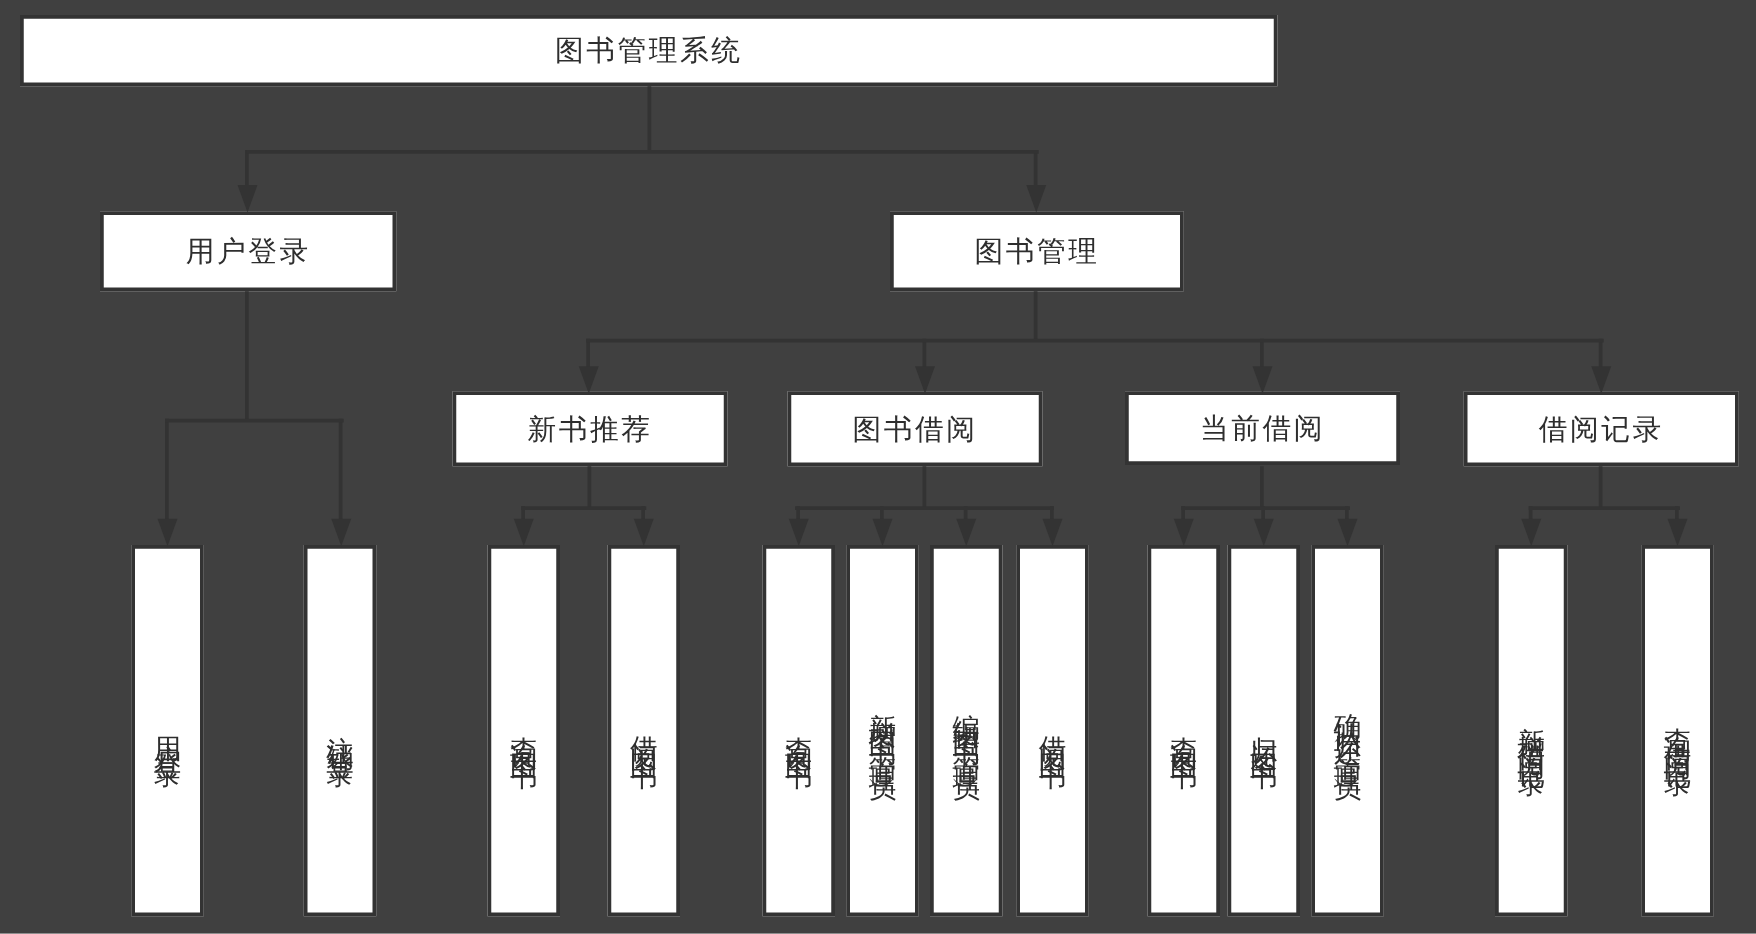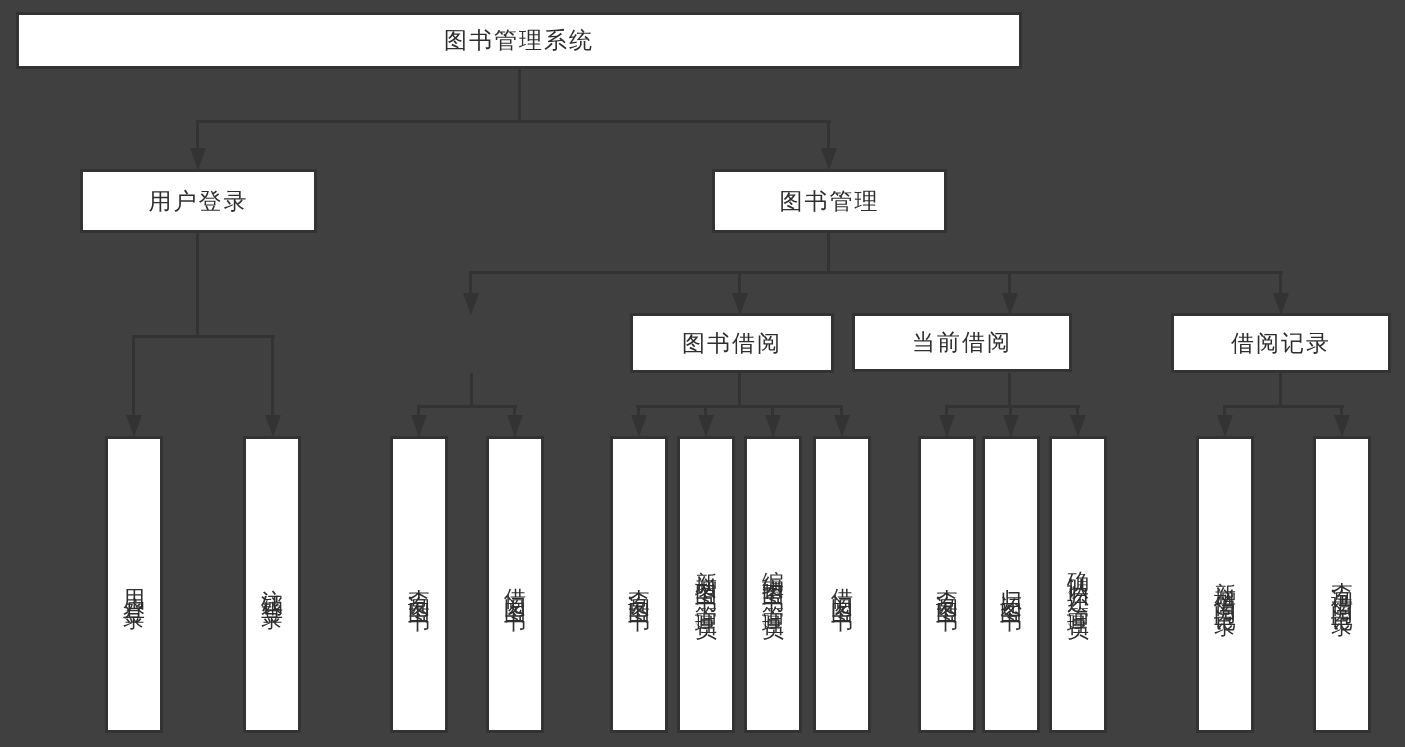--- a/index.html
+++ b/index.html
@@ -68,24 +68,27 @@
     <span>图书管理系统</span>
   </div>
 
   <div class="box hbox" style="left:80px;top:169px;width:237px;height:64px">
     <span>用户登录</span>
   </div>
   <div class="box hbox" style="left:712px;top:169px;width:235px;height:64px">
     <span>图书管理</span>
   </div>
 
+  <div class="box hbox" style="left:362px;top:313px;width:220px;height:60px">
+    <span>新书推荐</span>
+  </div>
   <div class="box hbox" style="left:630px;top:313px;width:204px;height:60px">
     <span>图书借阅</span>
   </div>
-  <div class="box hbox" style="left:852px;top:313px;width:220px;height:59px">
+  <div class="box hbox" style="left:900px;top:313px;width:220px;height:59px">
     <span>当前借阅</span>
   </div>
   <div class="box hbox" style="left:1171px;top:313px;width:220px;height:60px">
     <span>借阅记录</span>
   </div>
 
   <div class="box vbox" style="left:105px;top:436px;width:58px;height:297px">
     <span>用户登录</span>
   </div>
   <div class="box vbox" style="left:243px;top:436px;width:58px;height:297px">

